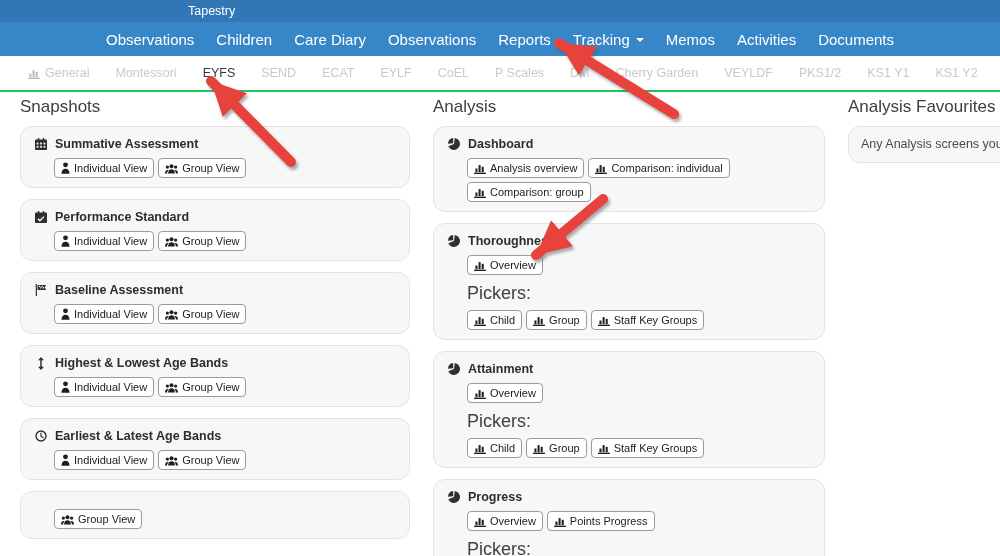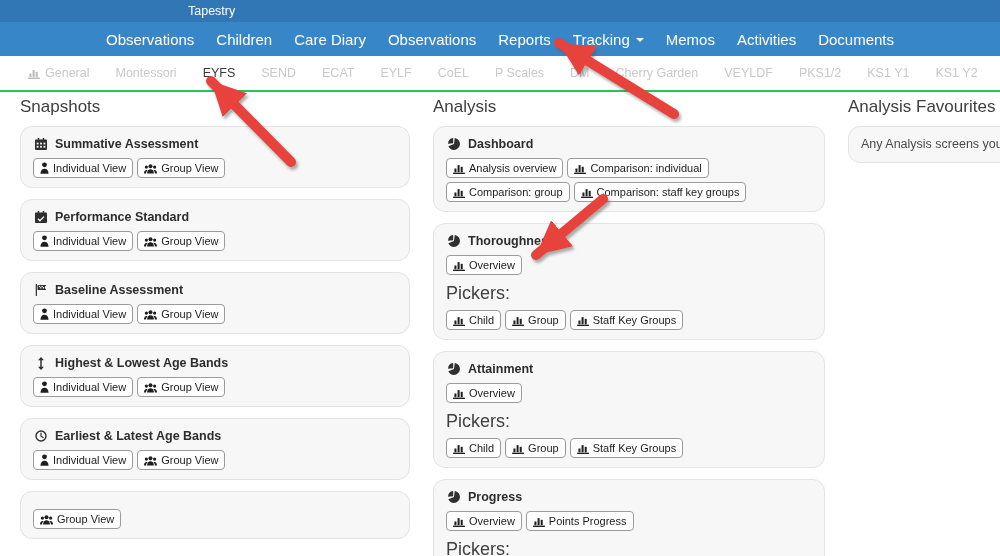--- a/index.html
+++ b/index.html
@@ -36,21 +36,21 @@
   #col-snapshots{left:20px;width:390px;}
   #col-analysis{left:433px;width:392px;}
   #col-favourites{left:848px;width:400px;}
   .col-heading{font-size:17px;color:#3e3e3e;margin:0 0 9px 0;font-weight:400;}
   
   .card{background:#f7f7f7;border:1px solid #e3e3e3;border-radius:12px;
     padding:10px 13px 9px 12px;margin-bottom:11px;}
   .card-head{display:flex;align-items:center;}
   .card-icon{width:15px;margin-right:7px;color:#2f2f2f;display:inline-flex;justify-content:center;flex:0 0 auto;}
   .card-title{font-size:12.5px;font-weight:bold;color:#2d2d2d;}
-  .card-body{margin-top:7px;}
+  .card-body{margin-left:21px;margin-top:7px;}
   .btn-row{display:flex;flex-wrap:wrap;gap:4px;}
   .btn{display:inline-flex;align-items:center;gap:4px;background:#ffffff;
     border:1px solid #9b9b9b;border-radius:4px;padding:2px 6px;font-size:11px;
     color:#212121;font-family:inherit;line-height:14px;cursor:pointer;white-space:nowrap;}
   .btn .icn{display:inline-flex;color:#1f1f1f;}
   .pickers-label{font-size:18px;color:#3f3f3f;margin:8px 0 6px 0;}
   
   #fav-card{width:320px;min-height:16px;}
   #fav-note{font-size:12.5px;color:#4a4a4a;white-space:nowrap;}
   
@@ -457,33 +457,20 @@
                   <g fill="currentColor">
                     <rect x="0" y="11.4" width="14" height="1.6"></rect>
                     <rect x="1.6" y="6.5" width="2.4" height="4.4"></rect>
                     <rect x="5.3" y="2.5" width="2.4" height="8.4"></rect>
                     <rect x="9" y="4.5" width="2.4" height="6.4"></rect>
                   </g>
                 </svg>
               </span>
               <span>Comparison: group</span>
             </button>
-            <button class="btn">
-              <span class="icn">
-                <svg width="12" height="11" viewBox="0 0 14 13">
-                  <g fill="currentColor">
-                    <rect x="0" y="11.4" width="14" height="1.6"></rect>
-                    <rect x="1.6" y="6.5" width="2.4" height="4.4"></rect>
-                    <rect x="5.3" y="2.5" width="2.4" height="8.4"></rect>
-                    <rect x="9" y="4.5" width="2.4" height="6.4"></rect>
-                  </g>
-                </svg>
-              </span>
-              <span>Comparison: staff key groups</span>
-            </button>
           </div>
         </div>
       </div>
       <div class="card">
         <div class="card-head">
           <span class="icn card-icon">
             <svg width="12" height="12" viewBox="0 0 13 13">
               <path fill="currentColor" d="M7.3 0a6.5 6.5 0 1 1-6.9 8.9L6.5 6.5z"></path>
               <path fill="currentColor" d="M5.6 0.1A6.5 6.5 0 0 0 0 6.3l5.6-.5z"></path>
             </svg>

